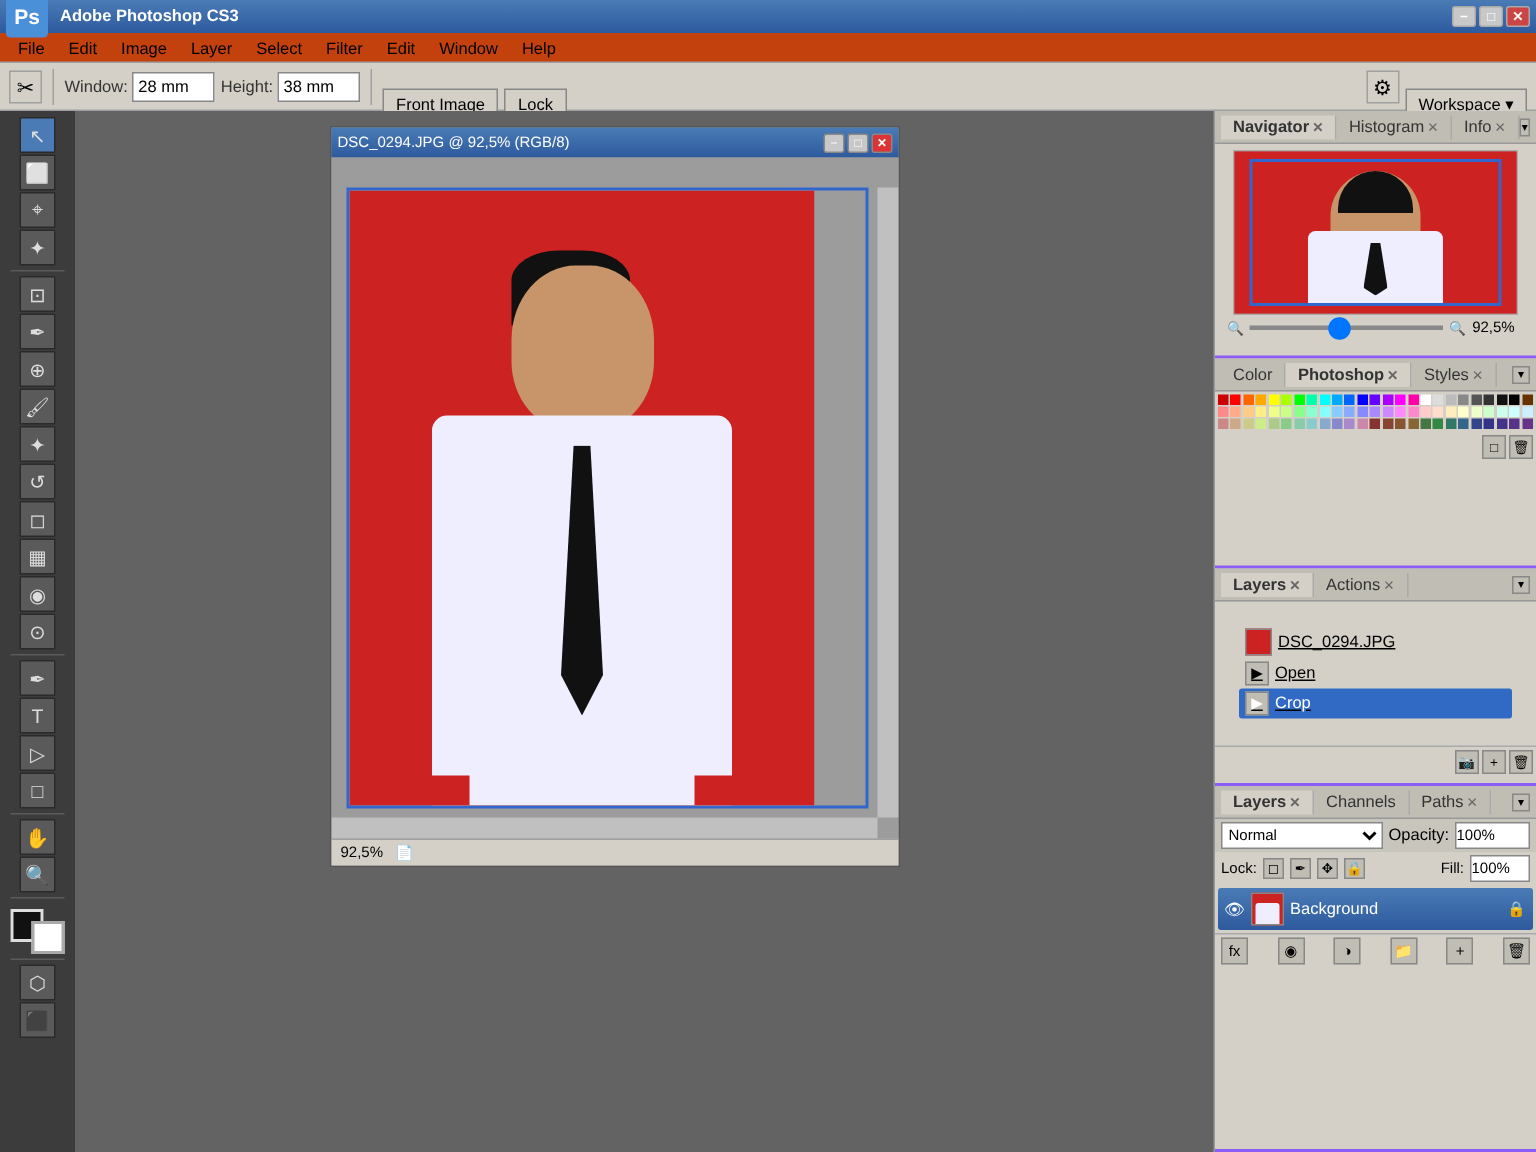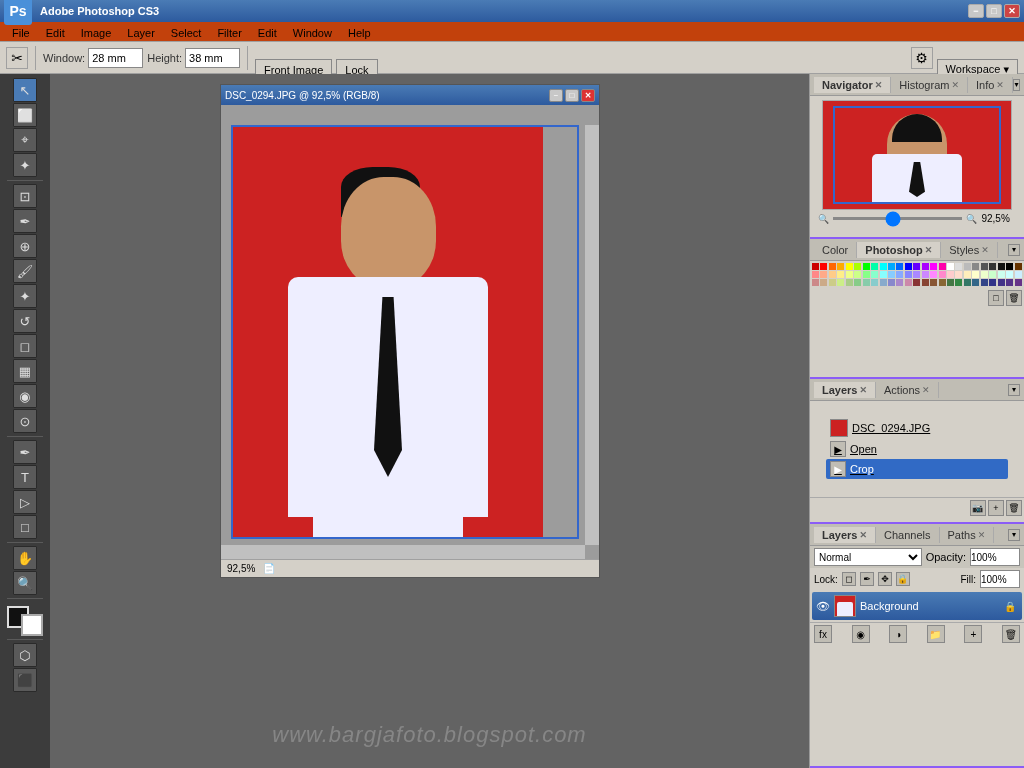--- a/index.html
+++ b/index.html
@@ -364,21 +364,20 @@
         </div>
         <div id="doc-scrollbar-v"></div>
         <div id="doc-scrollbar-h"></div>
       </div>
       <div id="doc-statusbar">
         <span>92,5%</span>
         <span>📄</span>
       </div>
     </div>
 
-    <div id="watermark">www.bargjafoto.blogspot.com</div>
   </div>
 
   <div id="right-panels">
 
     <div class="panel-section" id="navigator-panel">
       <div class="panel-tabs">
         <div class="panel-tabs-row">
           <div class="panel-tab active">
             <span>Navigator</span>
             <span class="panel-tab-x">✕</span>

